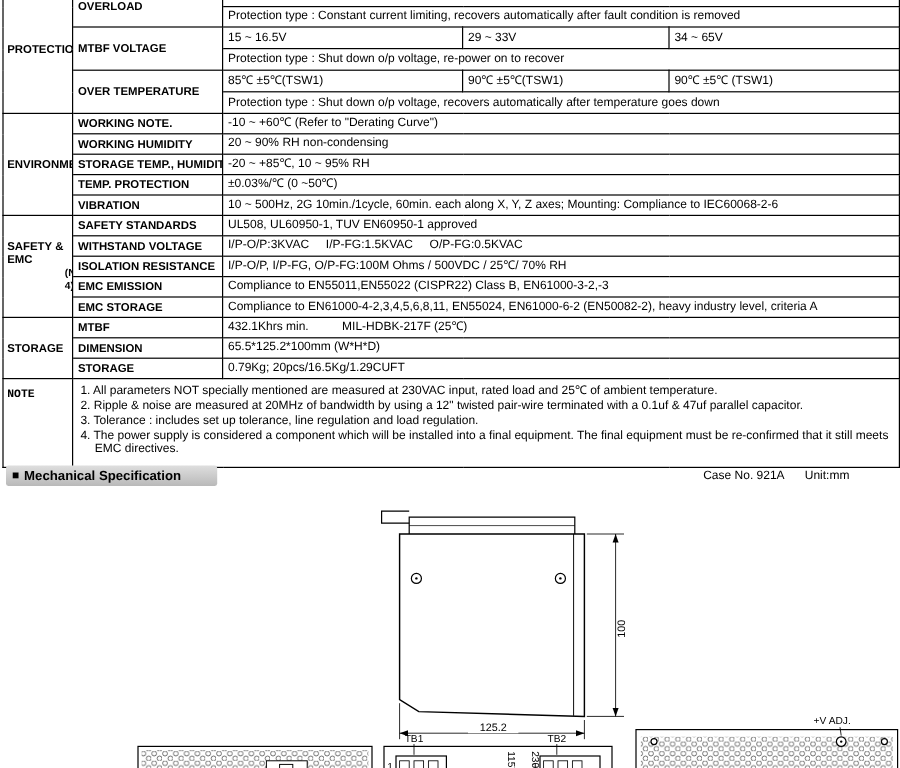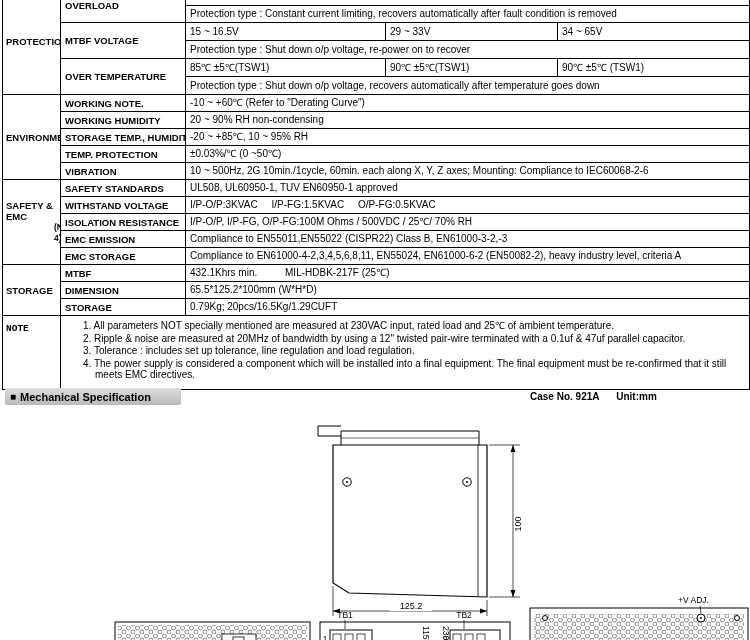--- a/index.html
+++ b/index.html
@@ -10,28 +10,28 @@
   .spec td{border:1px solid #000;padding:0 2px 0 4px;vertical-align:middle;overflow:hidden;}
   .spec td.sec{font-weight:bold;font-size:9.5px;padding-left:3px;line-height:11px;}
   .spec td.sec .subnote{font-size:8.5px;margin-left:48px;}
   .spec td.lbl{font-weight:bold;font-size:9.5px;white-space:nowrap;}
   .spec td.val{font-size:10px;white-space:pre-wrap;line-height:12px;margin-left:44px;}
   tr.h17>td{height:17px;}
   tr.h16>td{height:16px;}
   tr.hclip>td{height:17px;}
   td.notes{vertical-align:top;font-size:10px;padding:4px 6px 0 6px;}
   td.notesec{vertical-align:top;padding-top:7px;font-family:Liberation Mono, monospace;}
-  .note-line{padding-left:12px;text-indent:-12px;line-height:11.5px;margin-bottom:1px;margin-left:16px;}
+  .note-line{padding-left:12px;text-indent:-12px;line-height:11.5px;margin-bottom:1px;}
   tr.noterow>td{height:66px;}
   
   .mech-bar{position:absolute;left:5px;top:388px;width:176px;height:17px;
             background:linear-gradient(#dedede,#b9b9b9);border-radius:2px;
             display:flex;align-items:center;font-weight:bold;font-size:11px;padding-left:5px;box-sizing:border-box;}
   .mech-bar .marker{margin-right:4px;font-size:10px;}
-  .case-line{position:absolute;left:530px;top:391px;font-size:10px;font-weight:bold;}
+  .case-line{position:absolute;left:586px;top:391px;font-size:10px;font-weight:normal;}
   .case-line span{margin-right:14px;}
   svg.mech{position:absolute;left:0;top:410px;}
   svg.mech text{font-family:"Liberation Sans",sans-serif;font-size:8.5px;fill:#000;}
   svg.mech text.dim{font-size:9px;}
 </style>
 </head>
 <body>
 
 <div class="page">
 

